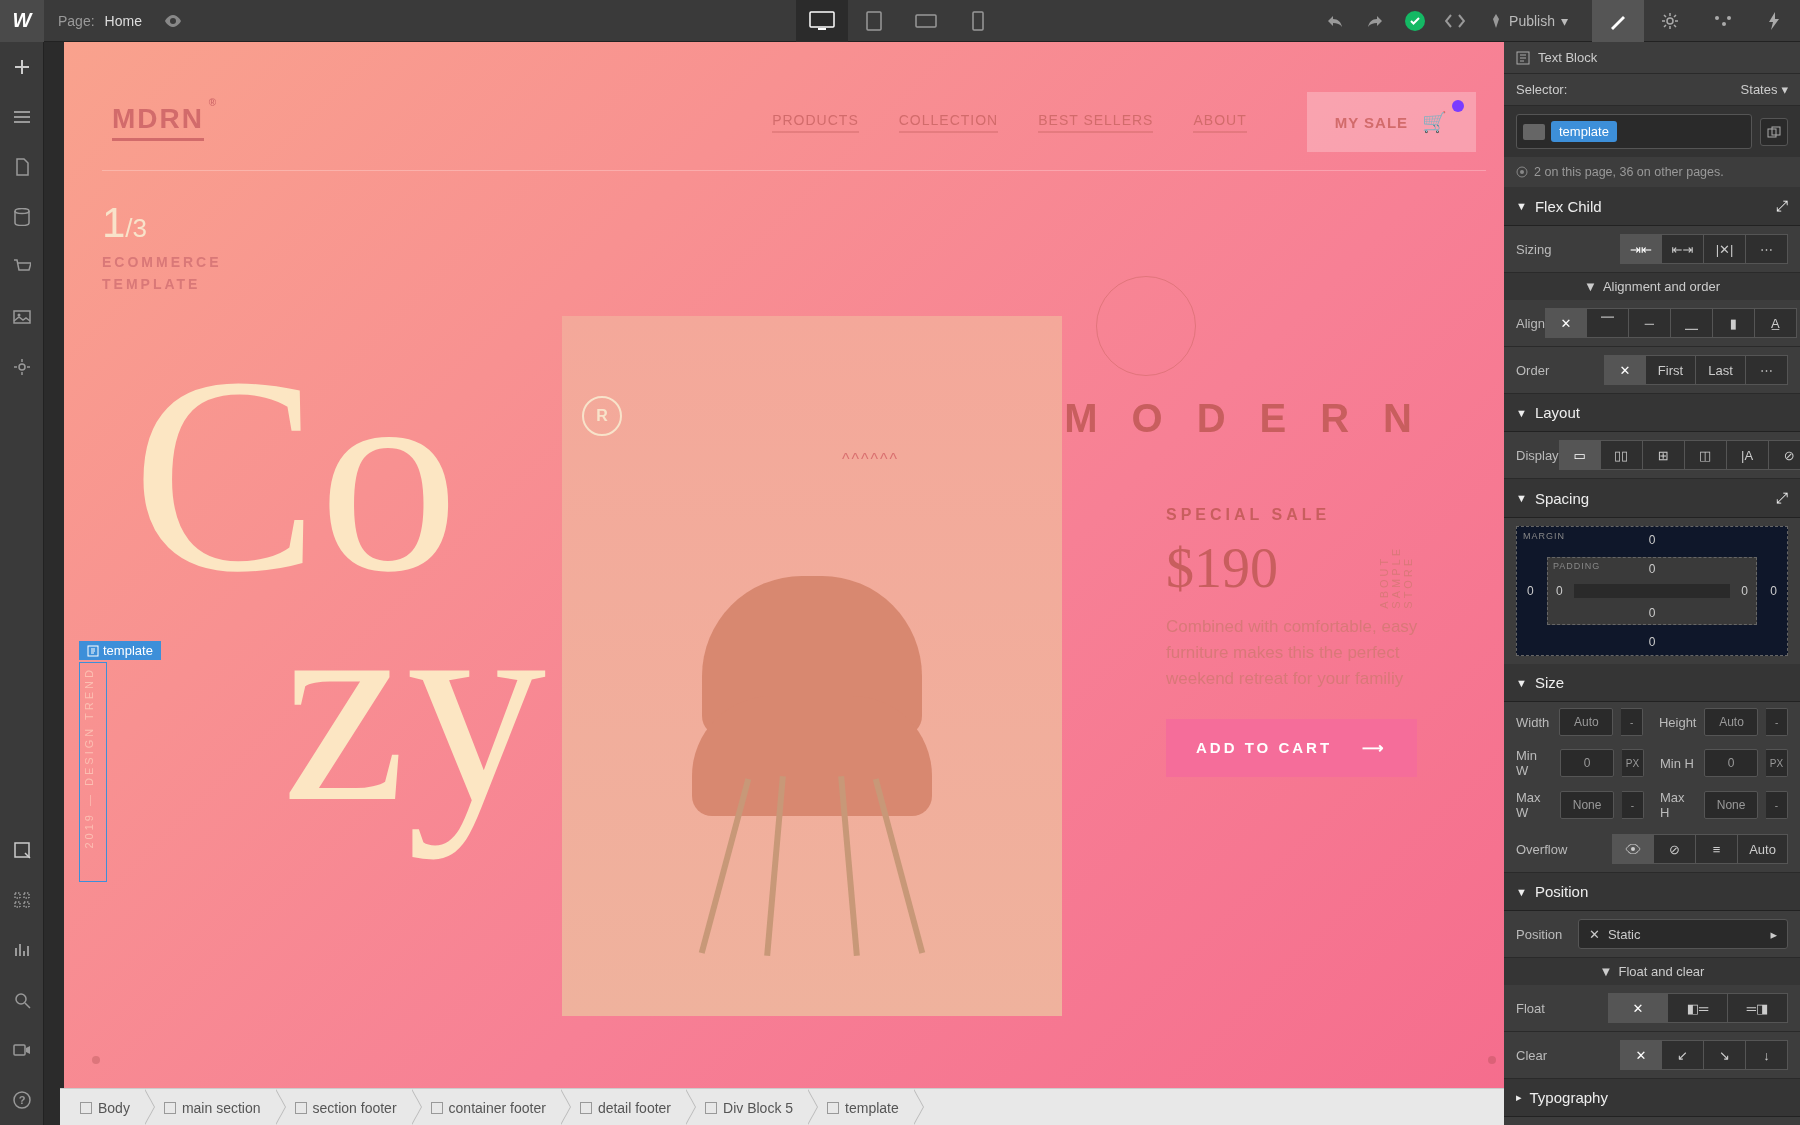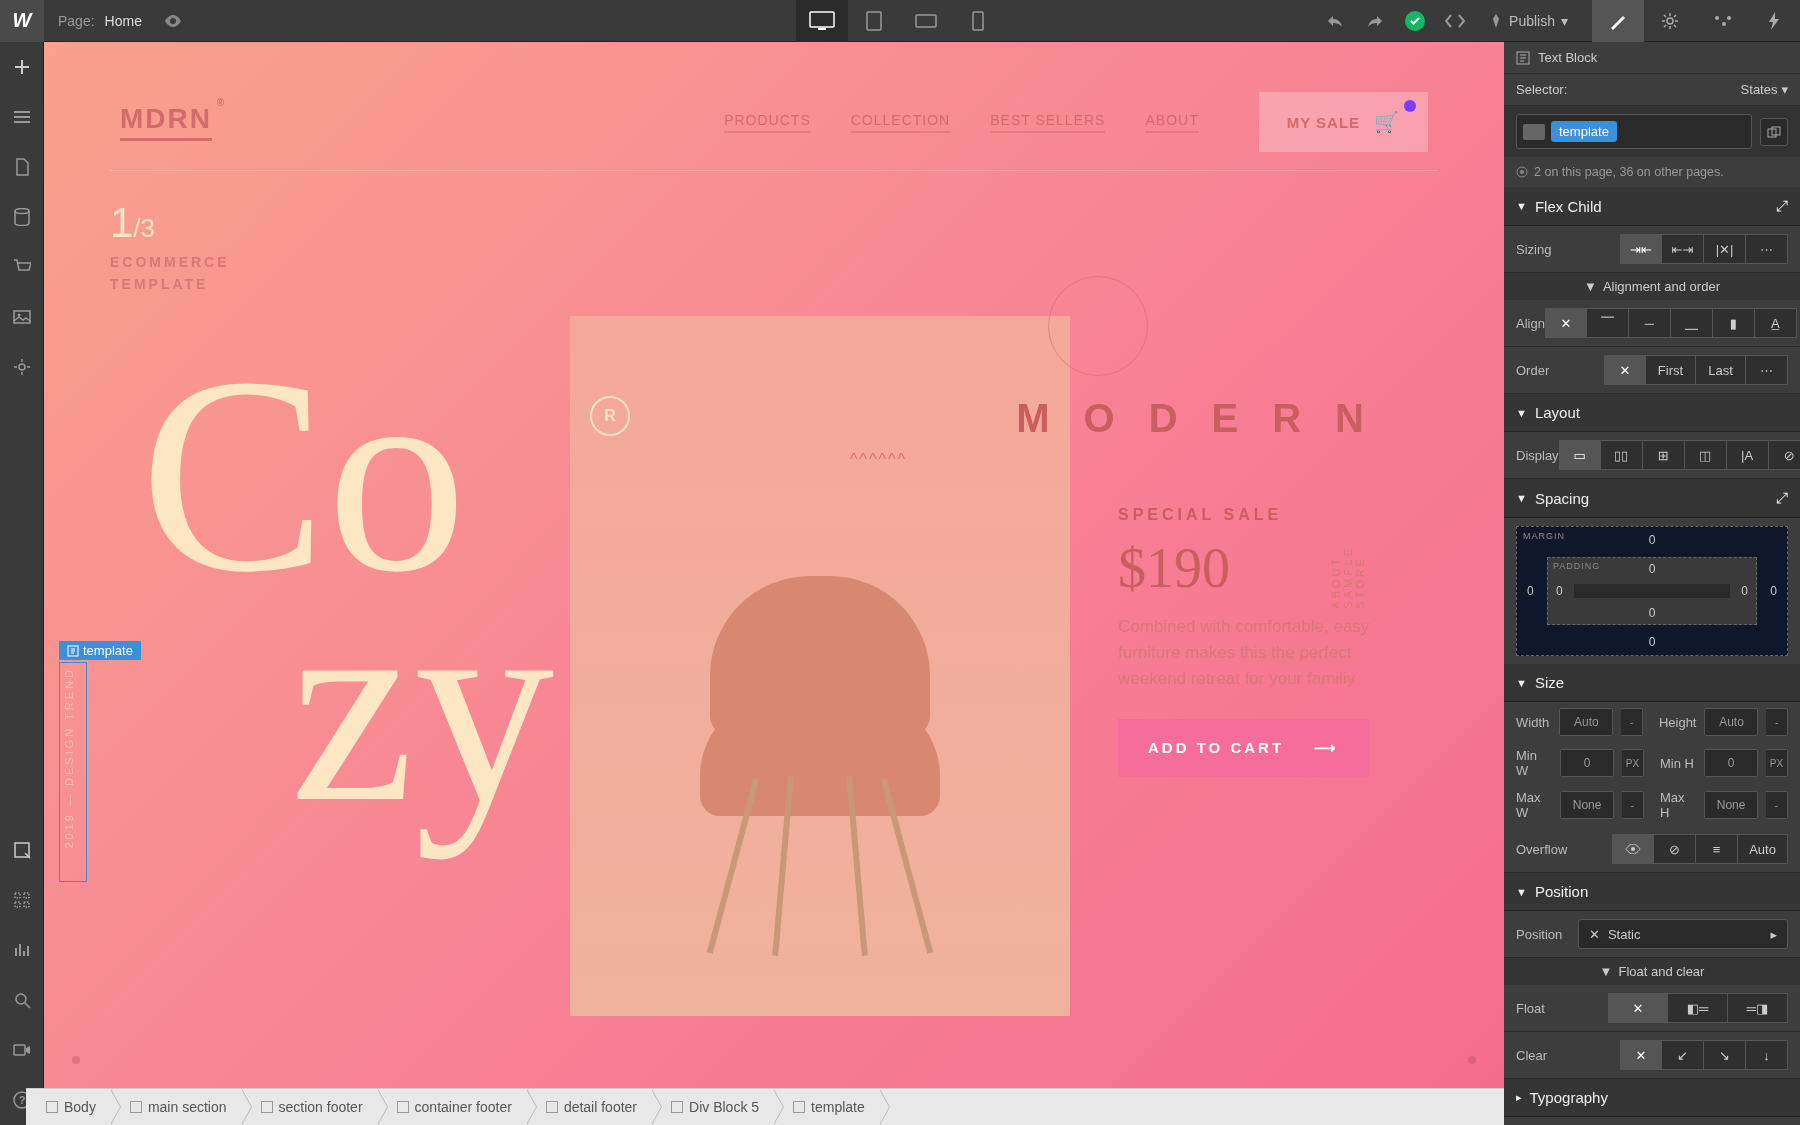--- a/index.html
+++ b/index.html
@@ -22,21 +22,21 @@
 .right-tab { width: 52px; height: 42px; display: flex; align-items: center; justify-content: center; color: #aaa; cursor: pointer; }
 .right-tab.active { background: #555; color: #fff; }
 
 
 .left-sidebar { position: absolute; left: 0; top: 42px; width: 44px; bottom: 0; background: #3a3a3a; display: flex; flex-direction: column; border-right: 1px solid #222; }
 .left-tool { width: 44px; height: 50px; display: flex; align-items: center; justify-content: center; color: #999; cursor: pointer; font-size: 18px; }
 .left-bottom { margin-top: auto; }
 
 
 .canvas-wrapper { position: absolute; left: 44px; top: 42px; right: 296px; bottom: 37px; overflow: hidden; }
-.canvas { width: 100%; height: 100%; background: linear-gradient(135deg, #f9a28d 0%, #f78095 60%, #f56d8d 100%); position: relative; padding: 20px 66px; }
+.canvas { width: 100%; height: 100%; background: linear-gradient(135deg, #f9a28d 0%, #f78095 60%, #f56d8d 100%); position: relative; padding: 20px 38px; margin-left: 20px; }
 
 
 .site-header { display: flex; align-items: center; padding: 30px 10px 18px; border-bottom: 1px solid rgba(255,255,255,0.25); }
 .brand { color: #d26b6b; font-size: 28px; font-weight: 900; letter-spacing: 2px; border-bottom: 3px solid #d26b6b; padding-bottom: 3px; position: relative; }
 .brand sup { font-size: 10px; position: absolute; top: -6px; right: -14px; }
 .nav { margin-left: auto; display: flex; gap: 40px; }
 .nav-link { color: #d26b6b; font-size: 14px; font-weight: 400; letter-spacing: 1px; cursor: pointer; padding-bottom: 3px; border-bottom: 2px solid rgba(210,107,107,0.5); }
 .cart-btn { margin-left: 60px; background: rgba(255,255,255,0.25); padding: 18px 28px; color: #d26b6b; font-weight: 800; font-size: 15px; letter-spacing: 1px; display: flex; align-items: center; gap: 14px; cursor: pointer; position: relative; }
 .cart-icon::before { content: "🛒"; font-size: 20px; }
 .cart-badge { position: absolute; top: 8px; right: 12px; width: 12px; height: 12px; border-radius: 50%; background: #7a3cff; }
@@ -76,21 +76,21 @@
 
 .selected-el { position: absolute; left: 15px; top: 620px; width: 28px; height: 220px; border: 1px solid #3d8fd9; z-index: 10; }
 .selected-tag { position: absolute; top: -22px; left: -1px; background: #3d8fd9; color: #fff; font-size: 13px; padding: 2px 8px; display: flex; align-items: center; gap: 4px; white-space: nowrap; }
 .trend-text { position: absolute; left: 19px; top: 625px; color: rgba(255,220,200,0.6); font-size: 11px; letter-spacing: 3px; writing-mode: vertical-rl; transform: rotate(180deg); z-index: 9; }
 
 .canvas-dots { position: absolute; bottom: 24px; width: 8px; height: 8px; border-radius: 50%; background: rgba(160,70,70,0.3); }
 .dot-left { left: 28px; }
 .dot-right { right: 28px; }
 
 
-.breadcrumb-bar { position: absolute; left: 26px; bottom: 0; right: 296px; height: 37px; background: #e8e8e8; display: flex; align-items: center; border-top: 1px solid #ccc; }
+.breadcrumb-bar { position: absolute; left: 60px; bottom: 0; right: 296px; height: 37px; background: #e8e8e8; display: flex; align-items: flex-start; border-top: 1px solid #ccc; }
 .crumb { display: flex; align-items: center; gap: 6px; color: #555; font-size: 14px; padding: 0 14px 0 20px; height: 37px; position: relative; cursor: pointer; }
 .crumb::after { content: ""; position: absolute; right: -10px; top: 0; width: 0; height: 0; border-top: 18px solid transparent; border-bottom: 18px solid transparent; border-left: 10px solid #e8e8e8; z-index: 2; }
 .crumb::before { content: ""; position: absolute; right: -11px; top: 0; width: 0; height: 0; border-top: 18px solid transparent; border-bottom: 18px solid transparent; border-left: 10px solid #bbb; z-index: 1; }
 .crumb-icon { width: 12px; height: 12px; border: 1px solid #999; }
 
 
 .right-panel { position: absolute; right: 0; top: 42px; bottom: 0; width: 296px; background: #3d3d3d; color: #ccc; font-size: 13px; overflow-y: auto; }
 .panel-row { display: flex; align-items: center; padding: 8px 12px; border-bottom: 1px solid #2a2a2a; }
 .panel-header { padding: 10px 12px; background: #353535; font-size: 15px; color: #eee; display: flex; align-items: center; gap: 8px; border-bottom: 1px solid #222; }
 .panel-header .chev { font-size: 11px; }

